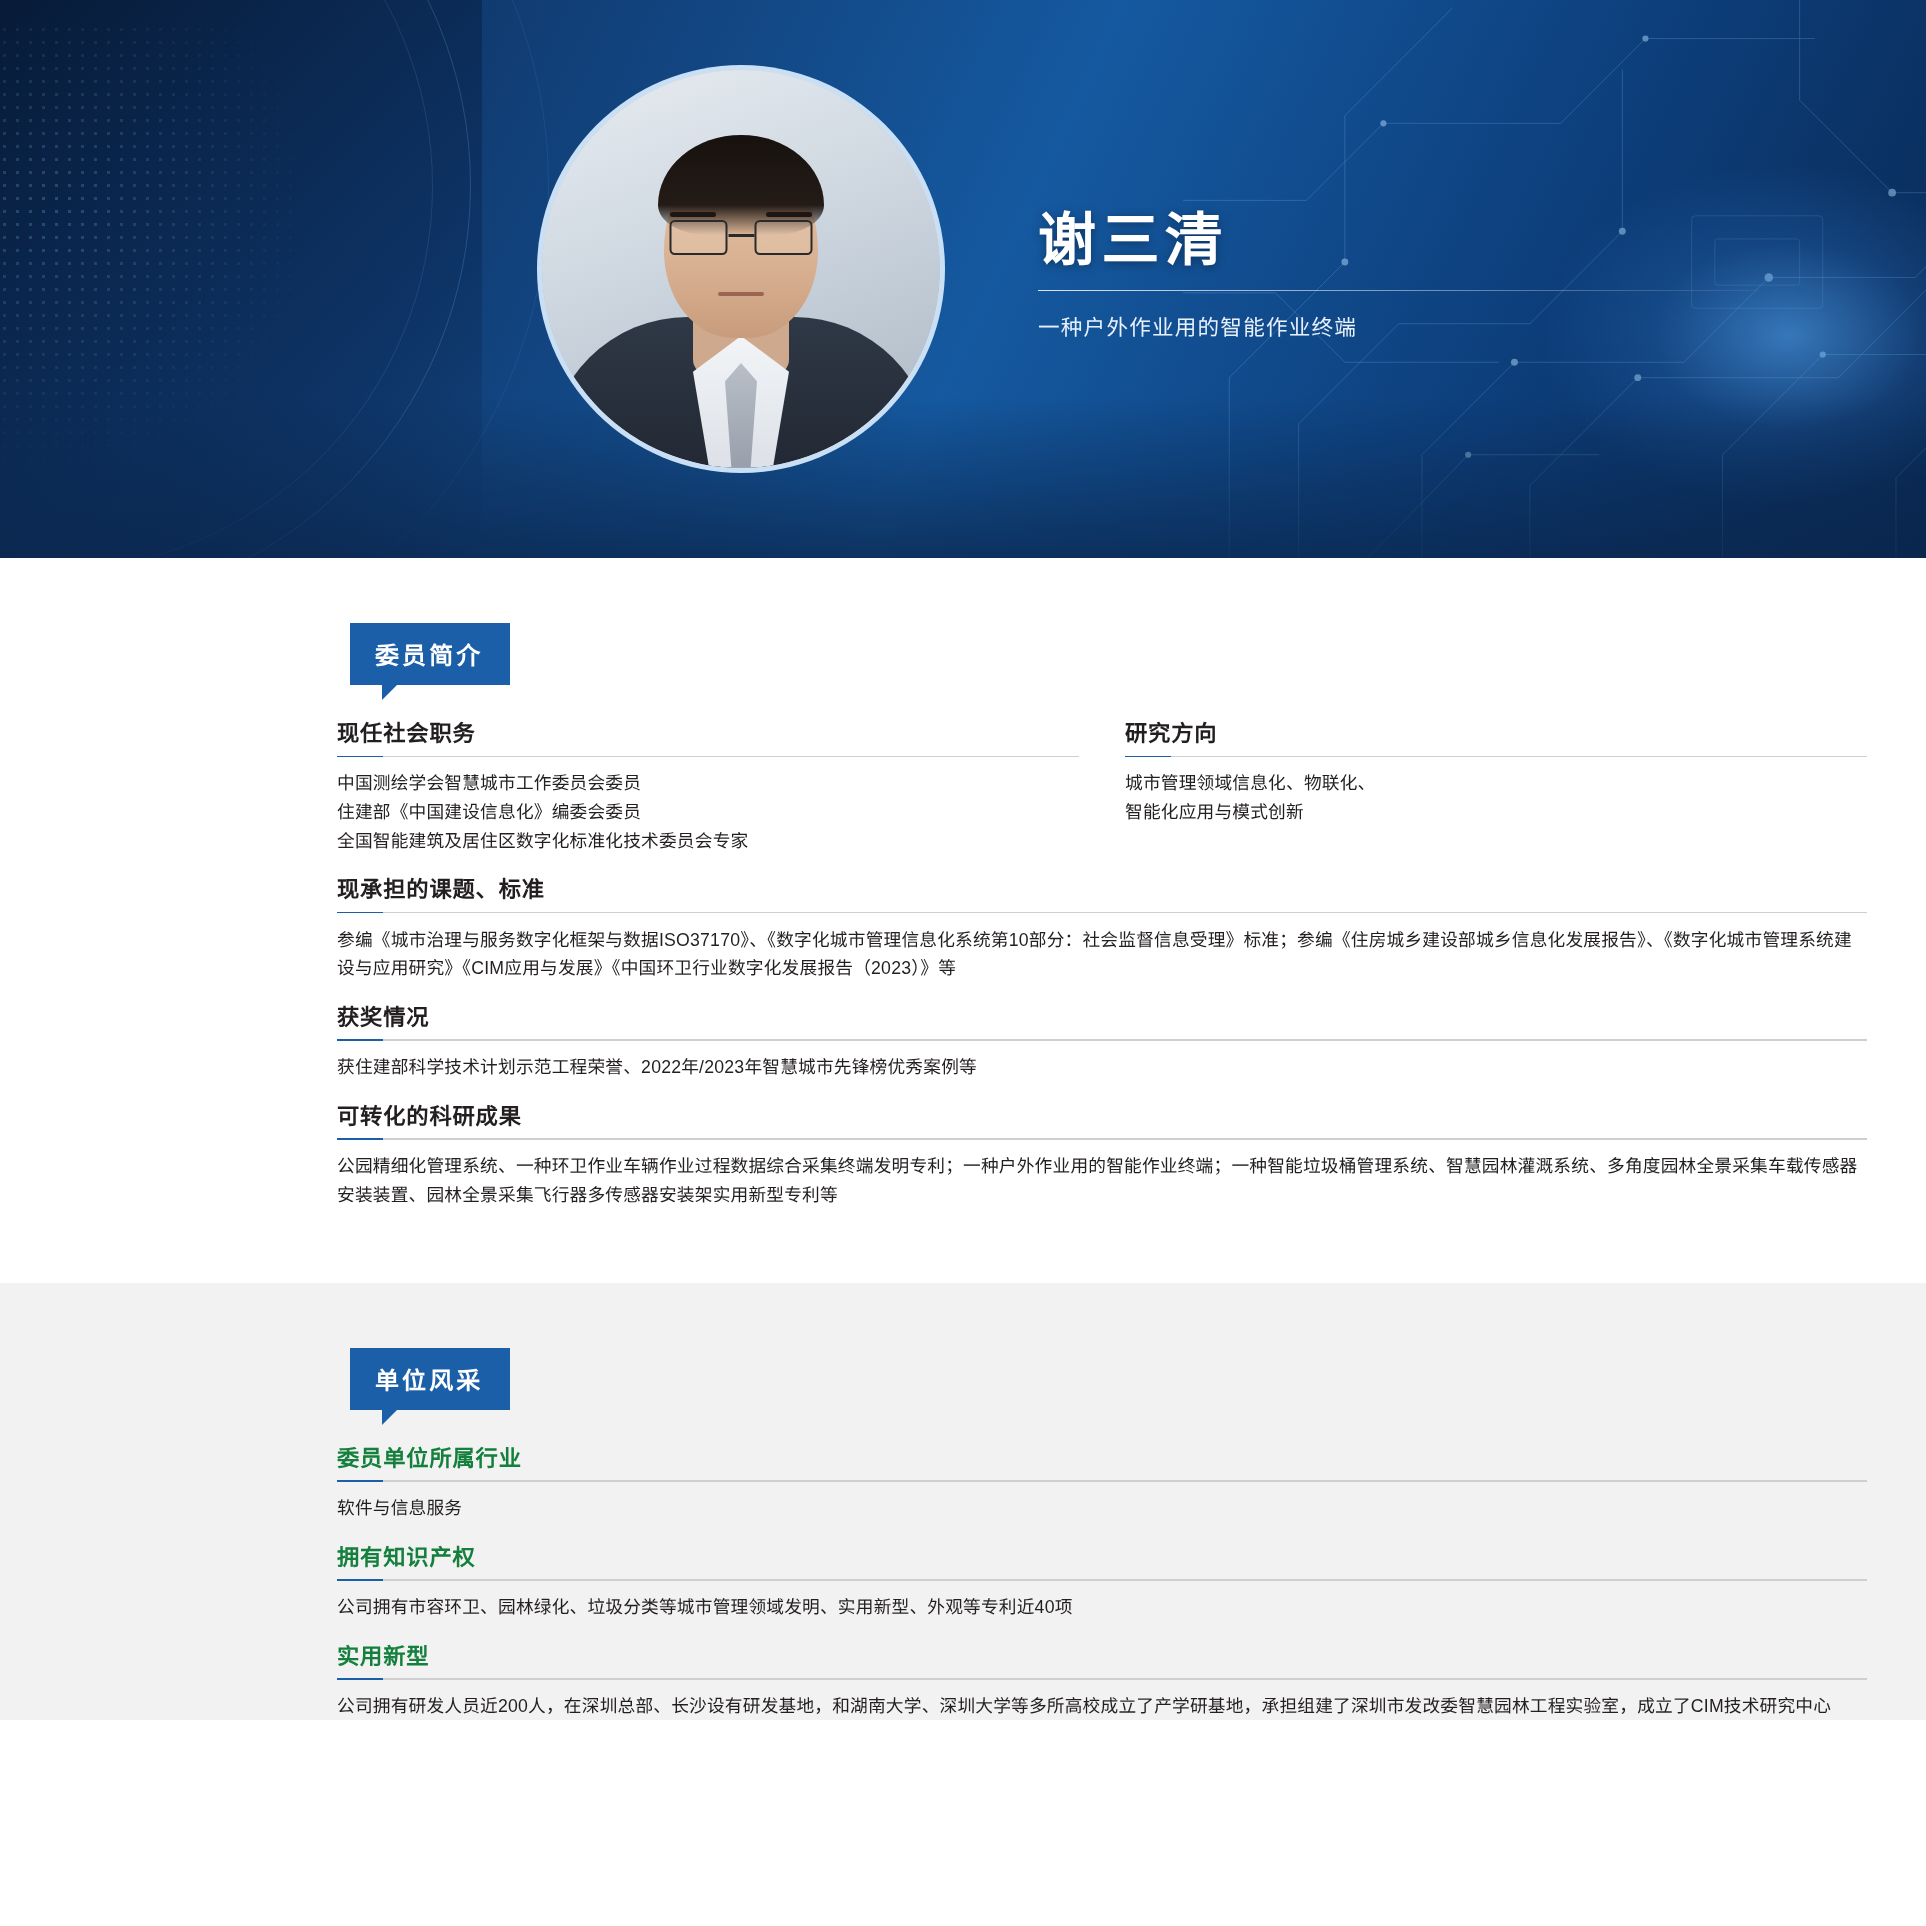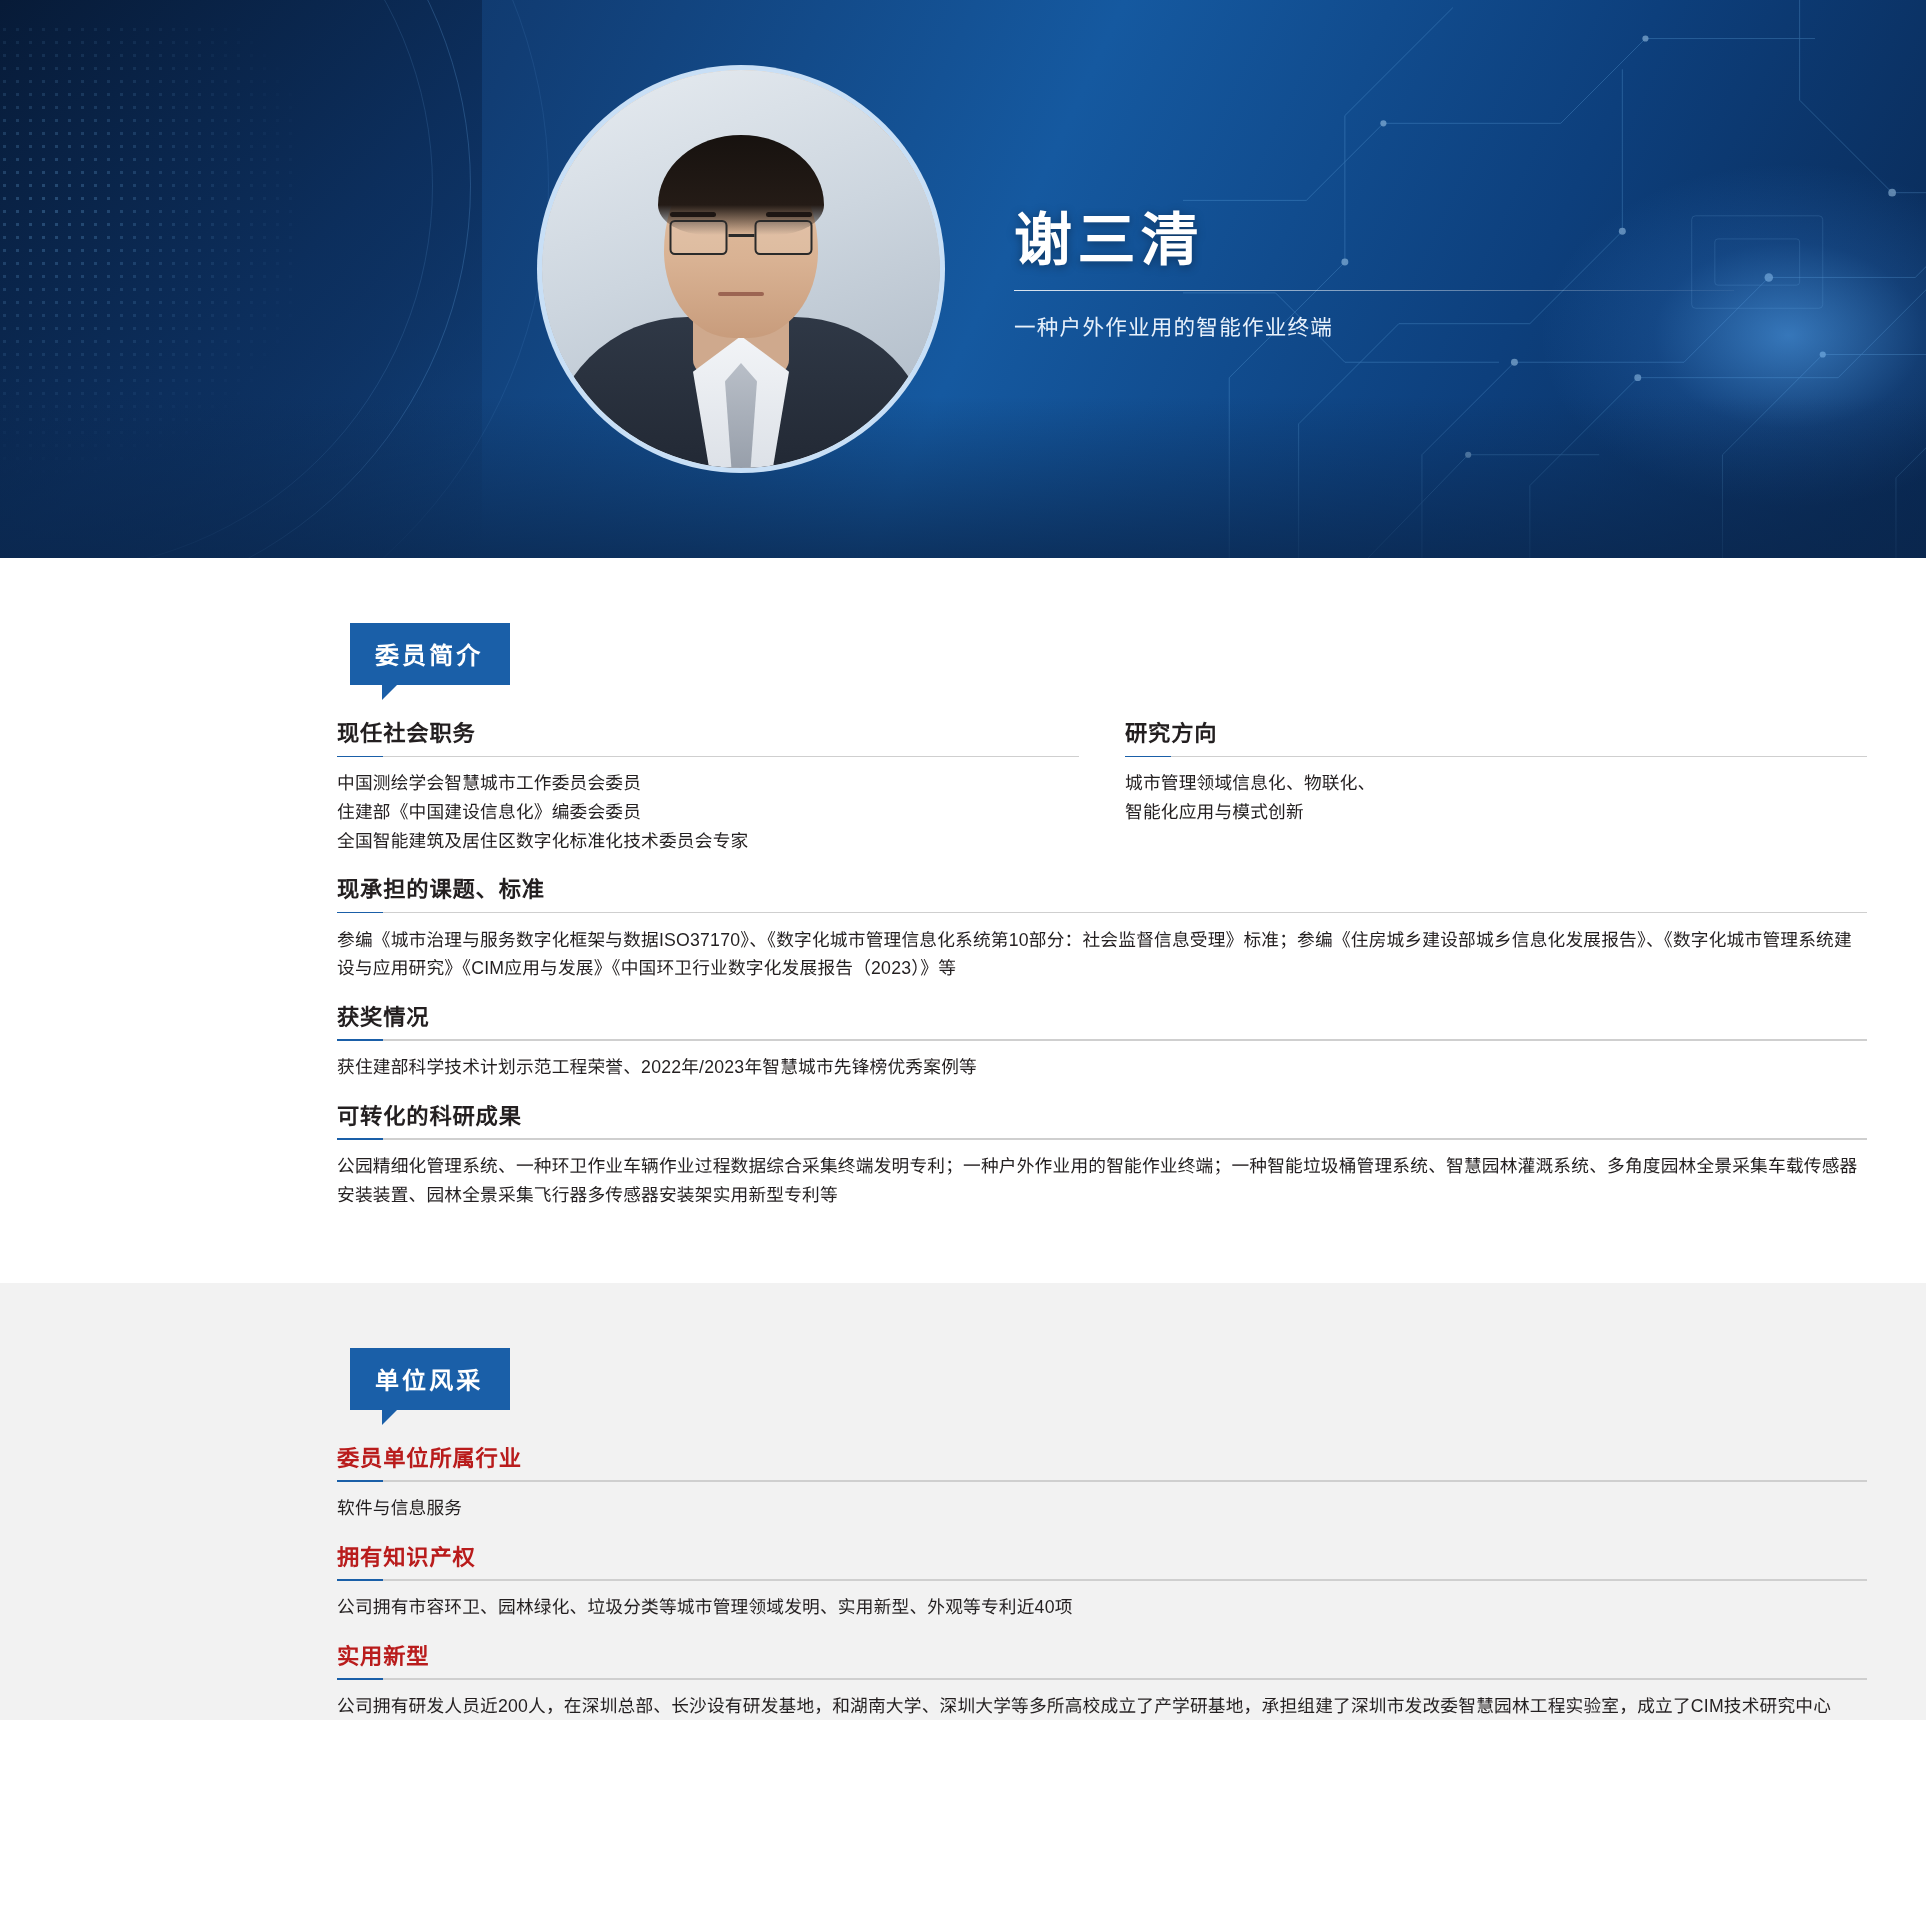--- a/index.html
+++ b/index.html
@@ -168,21 +168,21 @@
   .pp-brow { position:absolute; top: 142px; width: 46px; height: 5.4px; background:#1d1613; border-radius: 3.1px; }
   .pp-brow.left { left: 50%; margin-left: -71px; }
   .pp-brow.right { left: 50%; margin-left: 25px; }
   .pp-mouth {
     position:absolute; left: 50%; top: 222px; transform: translateX(-50%);
     width: 46px; height: 3.9px; background: #9c6552; border-radius: 3.1px;
   }
 
   .hero-text {
     position: absolute;
-    left: 1014px;
+    left: 1038px;
     top: 208px;
     width: 847px;
   }
   .hero-name {
     font-size: 58px;
     font-weight: 700;
     color: #ffffff;
     letter-spacing: 5.4px;
     line-height: 1.1;
     margin: 0;
@@ -238,21 +238,21 @@
   }
 
   .field { margin-top: 16px; }
   .field-head {
     font-size: 22.3px;
     font-weight: 700;
     color: #231f20;
     letter-spacing: 0.8px;
     padding-bottom: 8.5px;
   }
-  .field-head.blue { color: #b91c1c; }
+  .field-head.blue { color: #15803d; }
   .field-rule {
     position: relative;
     height: 1.5px;
     background: #cfcfcf;
   }
   .field-rule::before {
     content: "";
     position: absolute;
     left: 0; top: 0;
     width: 46px; height: 1.5px;

